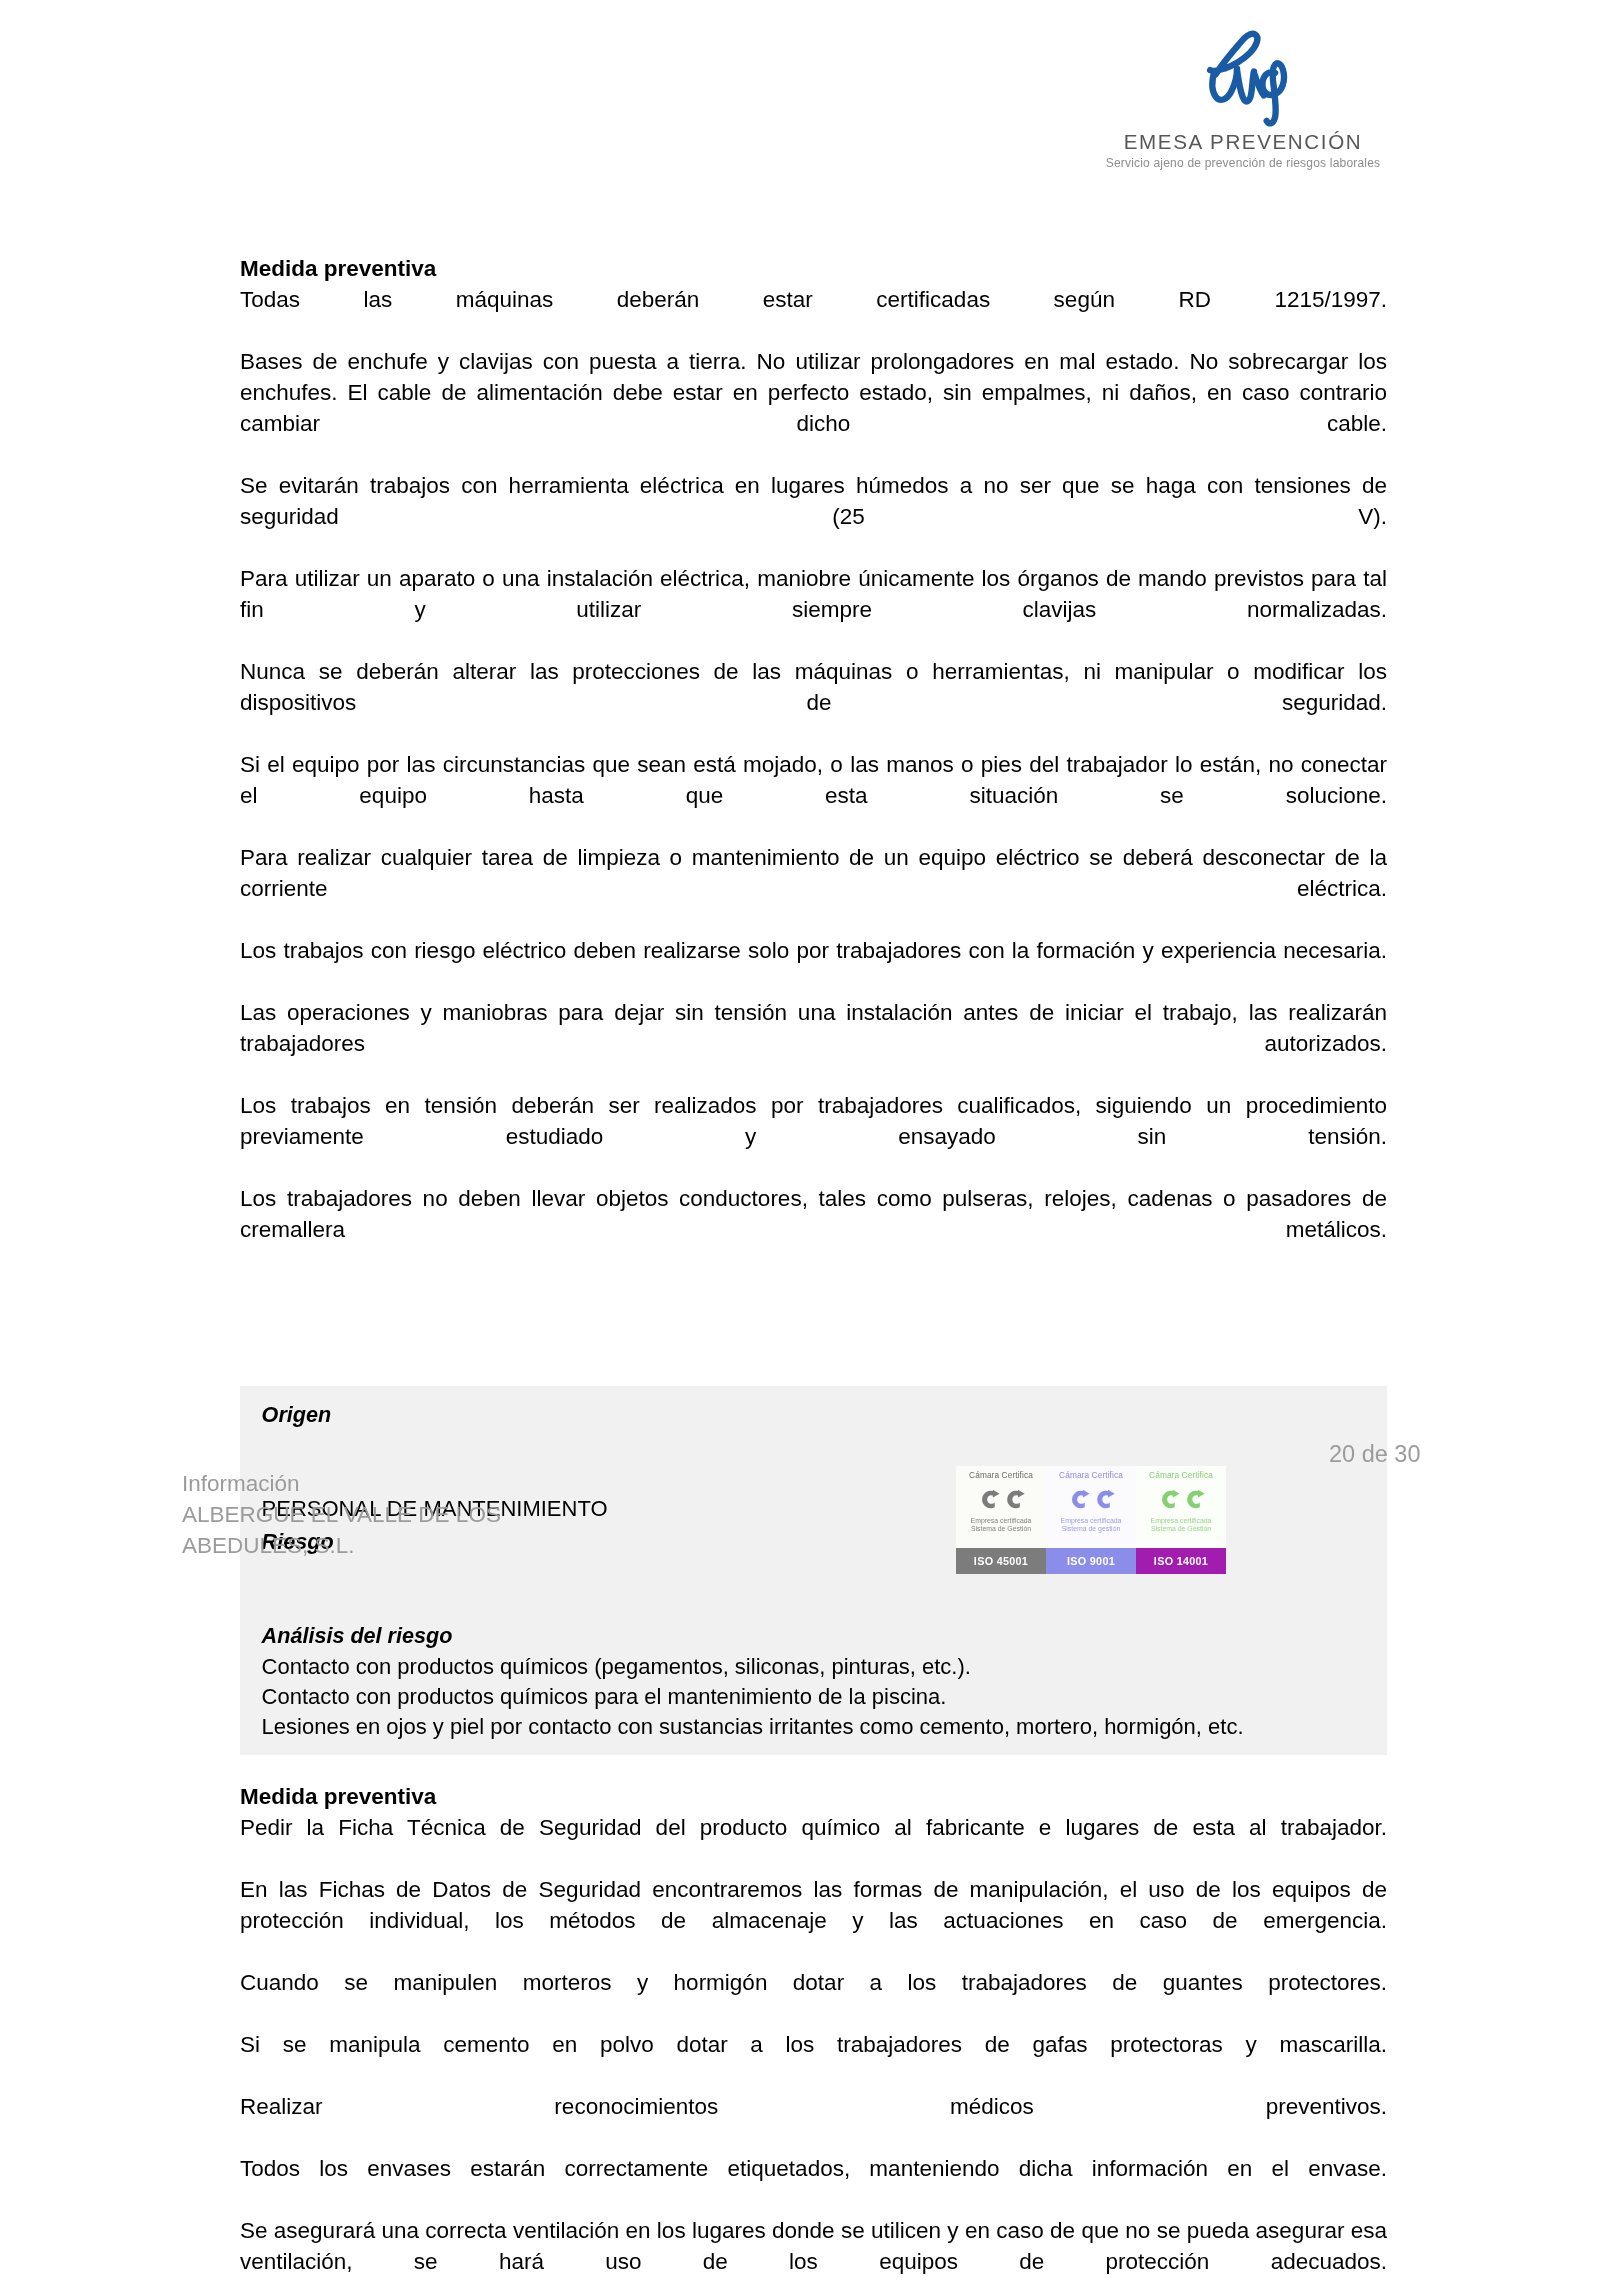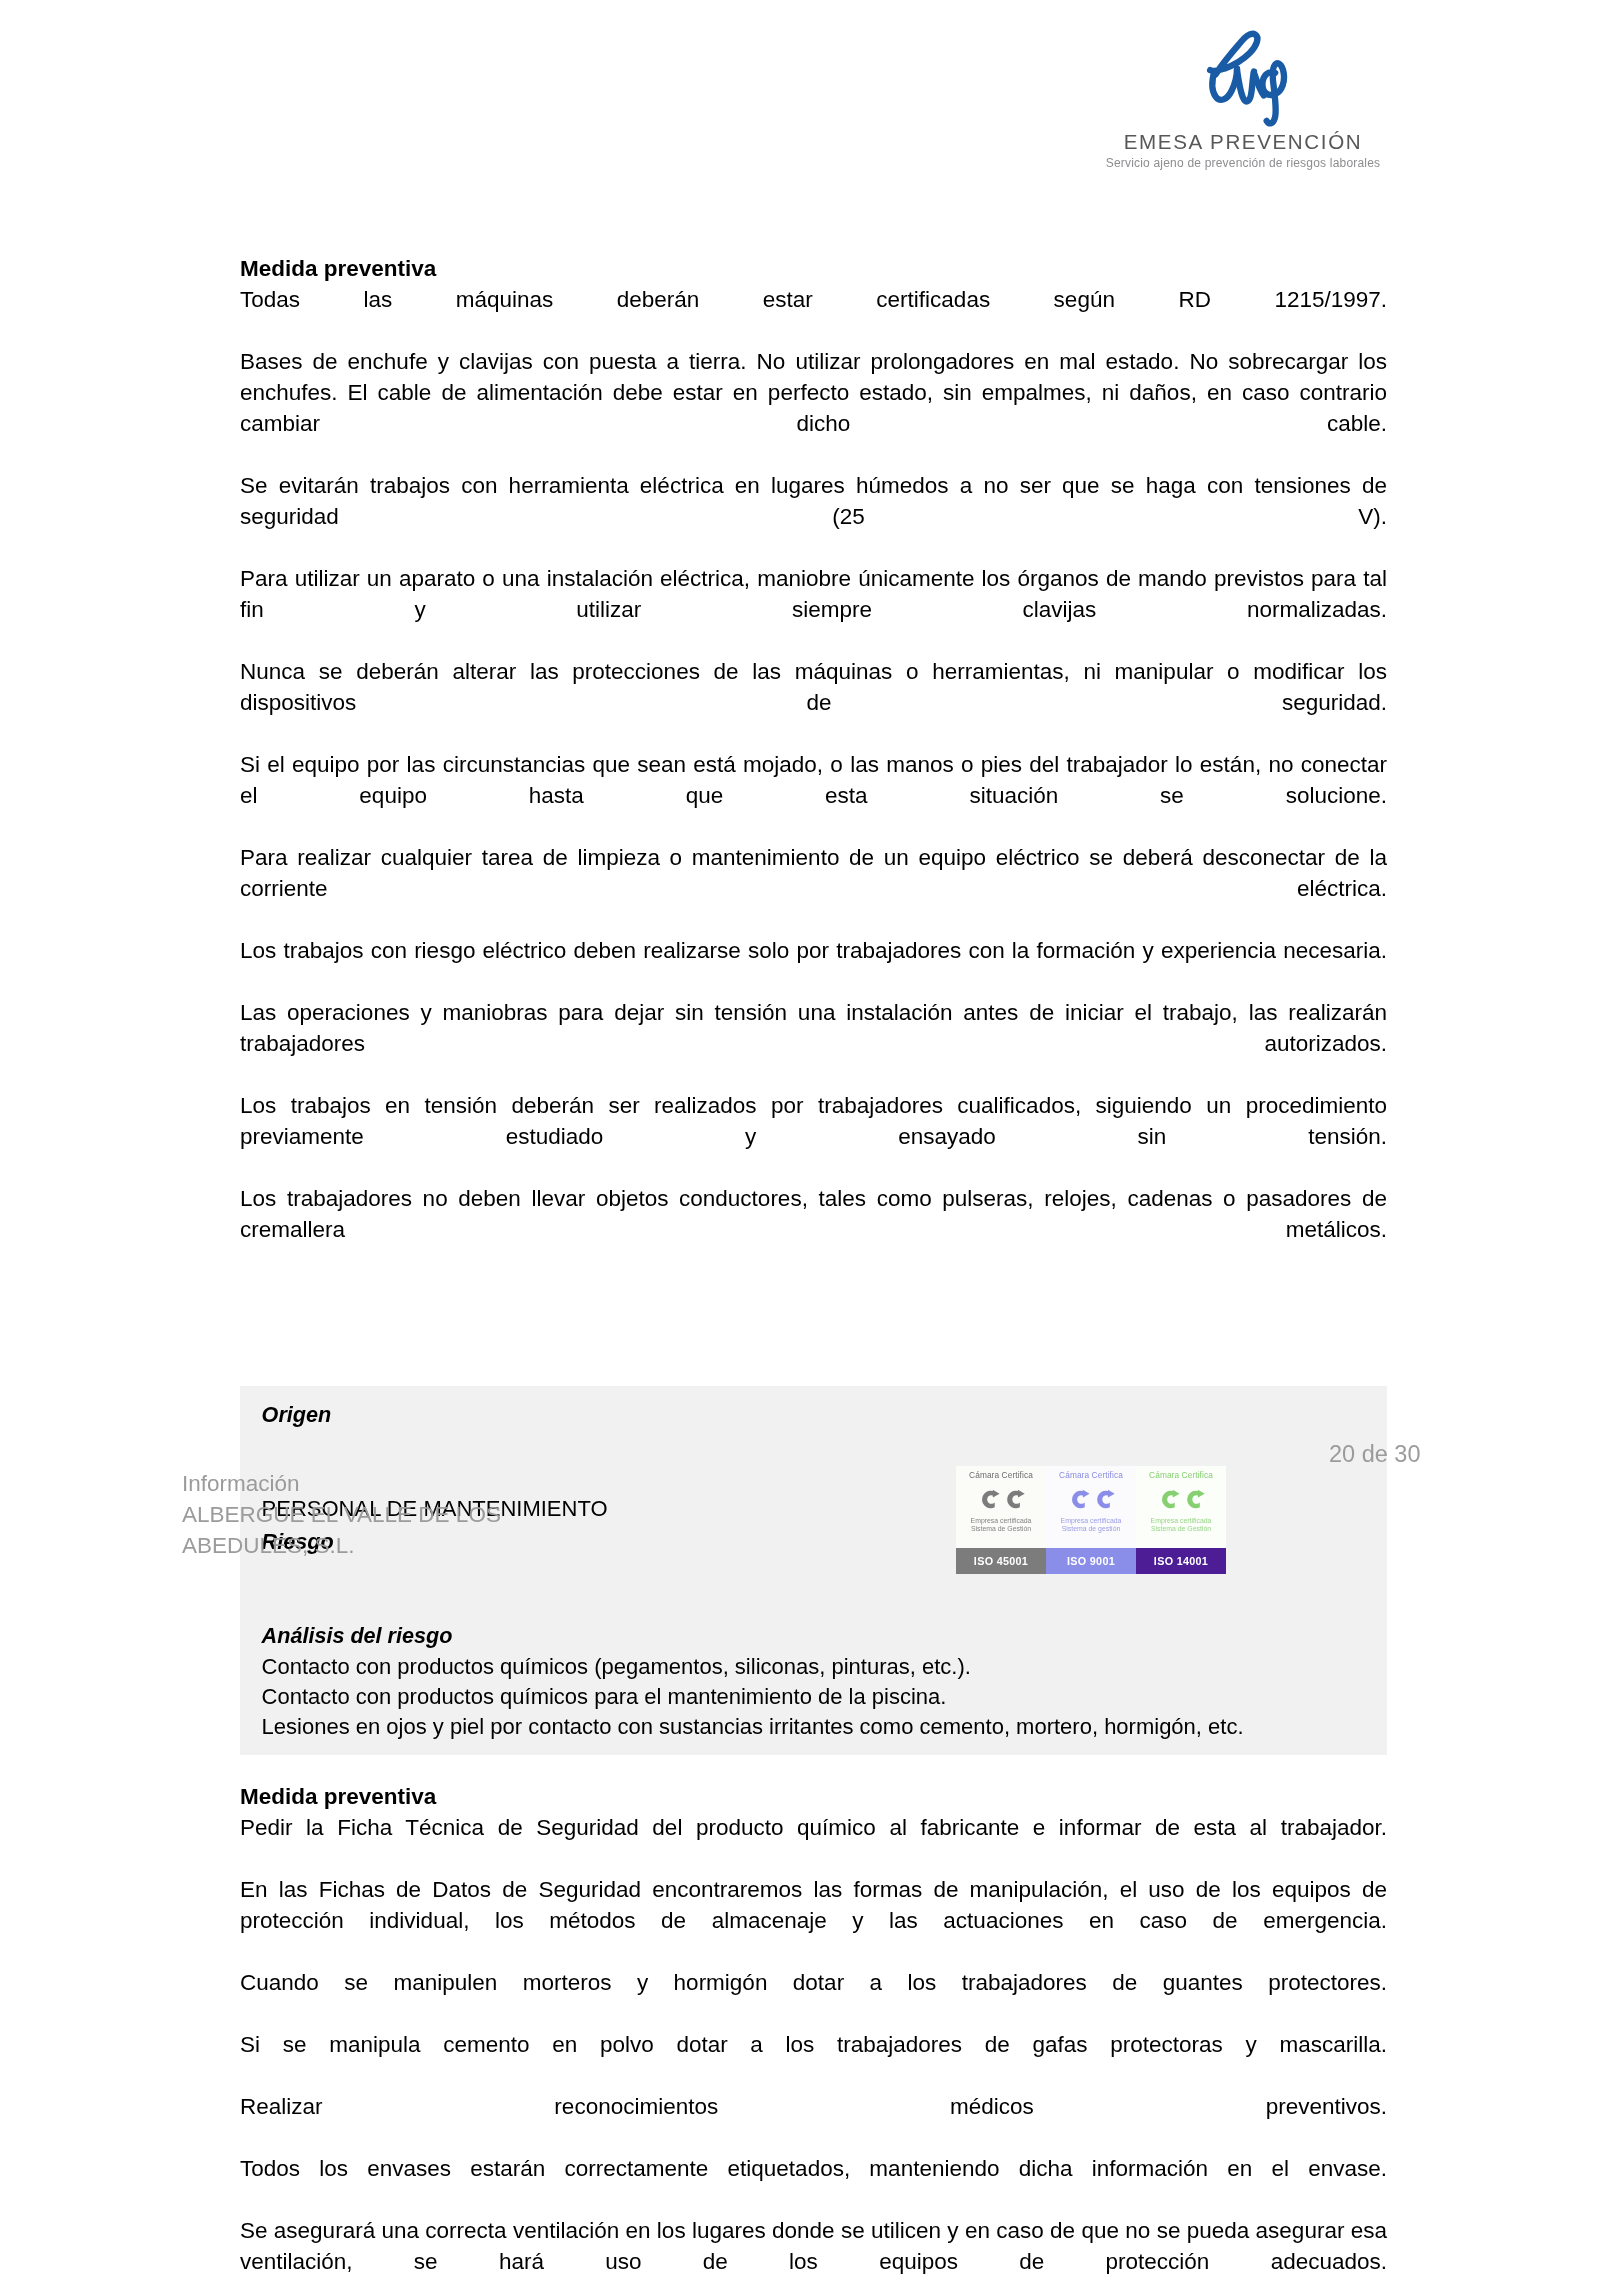--- a/index.html
+++ b/index.html
@@ -210,21 +210,21 @@
   .badge-gray { background: #fbfbf8; }
   .badge-gray .cb-head, .badge-gray .cb-sub1, .badge-gray .cb-sub2 { color: #6d6d6d; }
   .badge-gray .cb-footbar { background: #7c7c7c; }
 
   .badge-blue { background: #fbfbfe; }
   .badge-blue .cb-head, .badge-blue .cb-sub1, .badge-blue .cb-sub2 { color: #8a8ce0; }
   .badge-blue .cb-footbar { background: #8b8ee8; }
 
   .badge-green { background: #fbfef9; }
   .badge-green .cb-head, .badge-green .cb-sub1, .badge-green .cb-sub2 { color: #86cf72; }
-  .badge-green .cb-footbar { background: #4c1d95; }
+  .badge-green .cb-footbar { background: #a21caf; }
 </style>
 </head>
 <body>
 
 <div class="page">
 
   <div class="header">
     <div class="logo-block">
       <svg class="logo-mark" viewBox="0 0 200 150">
         <g fill="none" stroke="#1a5ba6" stroke-linecap="round" stroke-linejoin="round">
@@ -270,21 +270,21 @@
       <div class="risk-subtitle">Análisis del riesgo</div>
       <div class="risk-item">Contacto con productos químicos (pegamentos, siliconas, pinturas, etc.).</div>
       <div class="risk-item">Contacto con productos químicos para el mantenimiento de la piscina.</div>
       <div class="risk-item">Lesiones en ojos y piel por contacto con sustancias irritantes como cemento, mortero, hormigón, etc.</div>
     </div>
 
     <div class="gap-sm"></div>
 
     <div class="section">
       <div class="mp-title">Medida preventiva</div>
-      <p class="para">Pedir la Ficha Técnica de Seguridad del producto químico al fabricante e informar de esta al trabajador.</p>
+      <p class="para">Pedir la Ficha Técnica de Seguridad del producto químico al fabricante e lugares de esta al trabajador.</p>
       <p class="para">En las Fichas de Datos de Seguridad encontraremos las formas de manipulación, el uso de los equipos de protección individual, los métodos de almacenaje y las actuaciones en caso de emergencia.</p>
       <p class="para">Cuando se manipulen morteros y hormigón dotar a los trabajadores de guantes protectores.</p>
       <p class="para">Si se manipula cemento en polvo dotar a los trabajadores de gafas protectoras y mascarilla.</p>
       <p class="para">Realizar reconocimientos médicos preventivos.</p>
       <p class="para">Todos los envases estarán correctamente etiquetados, manteniendo dicha información en el envase.</p>
       <p class="para">Se asegurará una correcta ventilación en los lugares donde se utilicen y en caso de que no se pueda asegurar esa ventilación, se hará uso de los equipos de protección adecuados.</p>
     </div>
 
     <div class="gap-md"></div>
 

